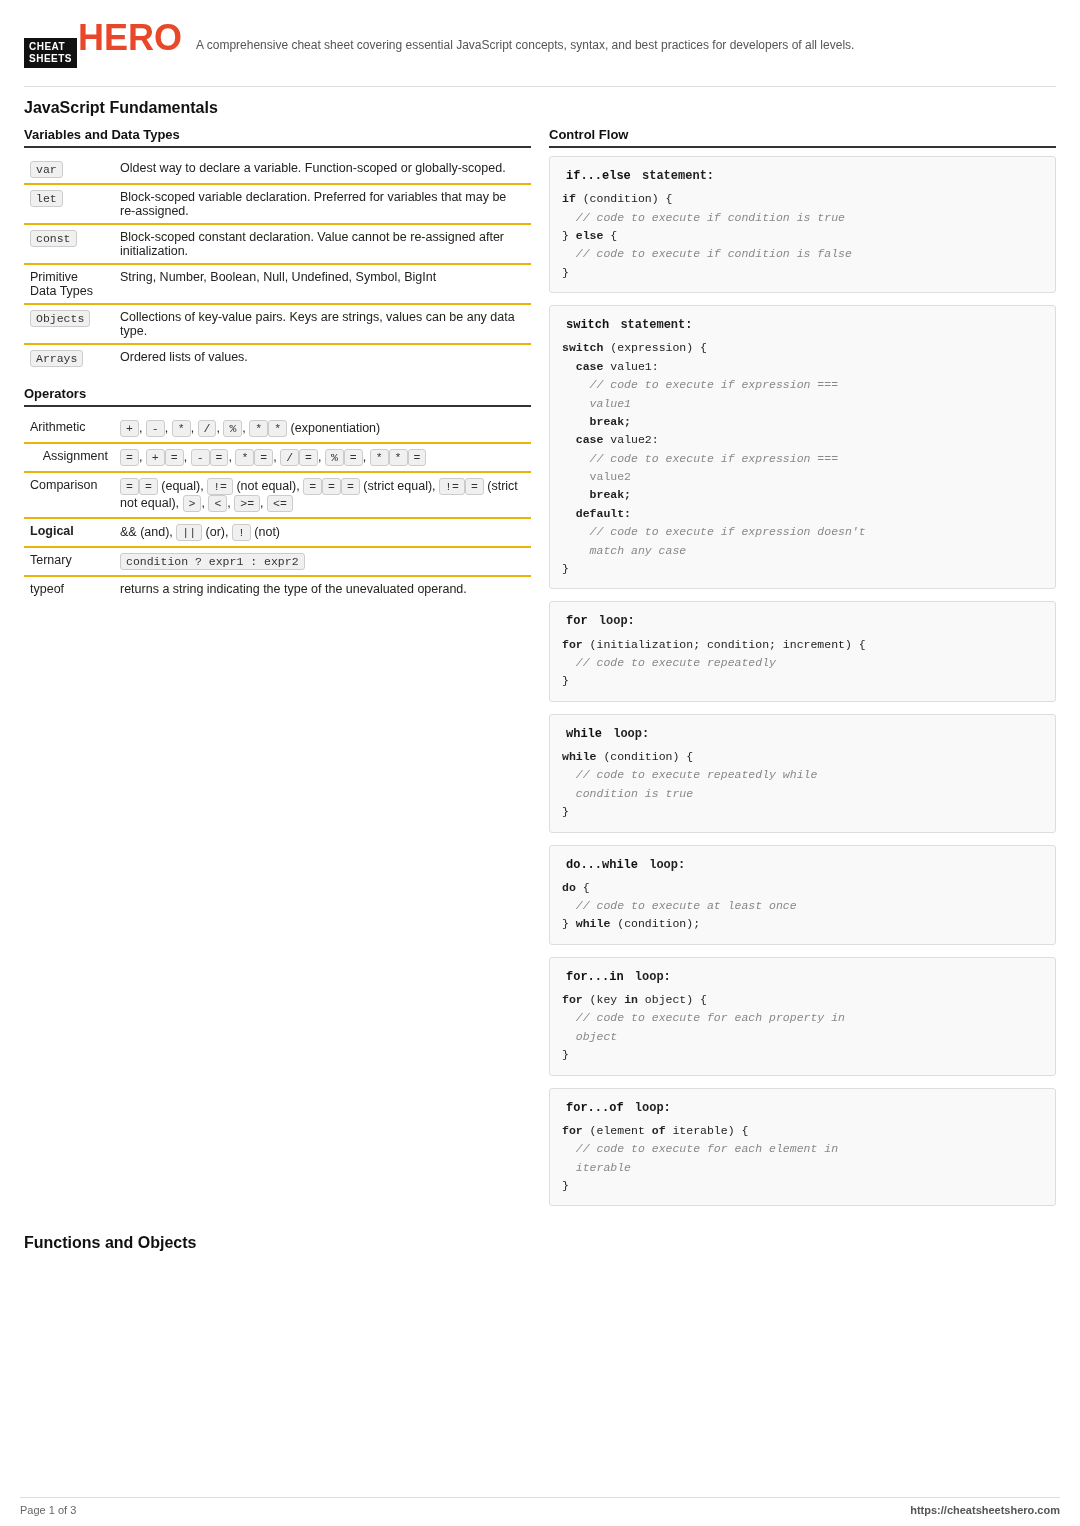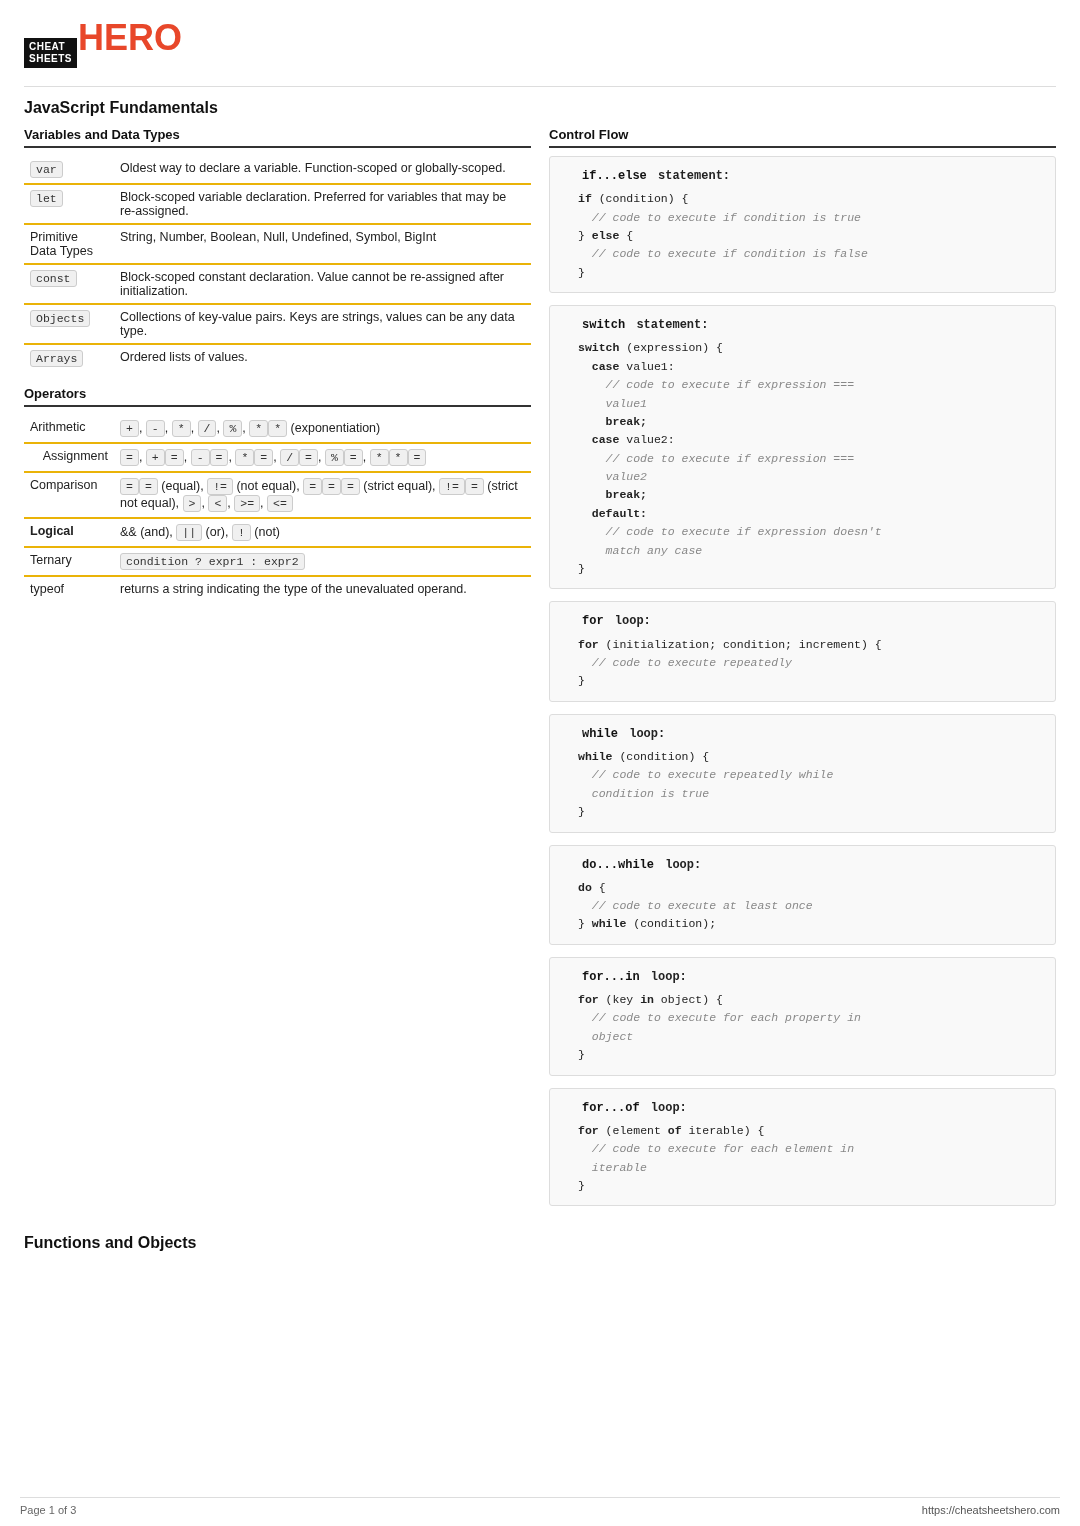--- a/index.html
+++ b/index.html
@@ -113,21 +113,21 @@
       font-family: 'Courier New', Courier, monospace;
       font-size: 11.5px;
       color: #333;
     }
 
     
     .code-block {
       background: #f9f9f9;
       border: 1px solid #ddd;
       border-radius: 3px;
-      padding: 10px 28px;
+      padding: 10px 12px;
       font-family: 'Courier New', Courier, monospace;
       font-size: 11.5px;
       line-height: 1.6;
       margin-bottom: 12px;
     }
     .code-block .kw-inline { font-weight: 700; color: #111; }
     .code-block .section-label {
       font-weight: 700;
       font-size: 12px;
       margin-bottom: 4px;
@@ -181,20 +181,21 @@
 
 <div class="header">
   <div class="logo-top-row">
     <div class="logo-left">
       <span>CHEAT</span>
       <span>SHEETS</span>
     </div>
     <div class="logo-right">HERO</div>
   </div>
   <div class="header-text">
+    <div class="header-subtitle">A comprehensive cheat sheet covering essential JavaScript concepts, syntax, and best practices for developers of all levels.</div>
   </div>
 </div>
 
 <hr class="section-divider">
 
 <div class="section-title">JavaScript Fundamentals</div>
 
 <div class="two-col">
 
   <div class="left-col">
@@ -205,26 +206,26 @@
         <tbody id="variables-tbody">
             <tr>
               <td><code class="kw">var</code></td>
               <td>Oldest way to declare a variable. Function-scoped or globally-scoped.</td>
             </tr>
             <tr>
               <td><code class="kw">let</code></td>
               <td>Block-scoped variable declaration. Preferred for variables that may be re-assigned.</td>
             </tr>
             <tr>
+              <td><code class="kw">const</code></td>
+              <td>Block-scoped constant declaration. Value cannot be re-assigned after initialization.</td>
+            </tr>
+            <tr>
               <td>Primitive<br>Data Types</td>
               <td>String, Number, Boolean, Null, Undefined, Symbol, BigInt</td>
-            </tr>
-            <tr>
-              <td><code class="kw">const</code></td>
-              <td>Block-scoped constant declaration. Value cannot be re-assigned after initialization.</td>
             </tr>
             <tr>
               <td><code class="kw">Objects</code></td>
               <td>Collections of key-value pairs. Keys are strings, values can be any data type.</td>
             </tr>
             <tr>
               <td><code class="kw">Arrays</code></td>
               <td>Ordered lists of values.</td>
             </tr>
           </tbody>
@@ -279,21 +280,21 @@
 
     <div class="code-block">
       <span class="section-label"><code class="kw-inline" style="background:none;border:none;font-size:12px;font-weight:700;">switch</code> <span style="font-weight:700;">statement:</span></span>
       <span style="font-weight:700;">switch</span> (expression) {<br>
       &nbsp;&nbsp;<span style="font-weight:700;">case</span> value1:<br>
       &nbsp;&nbsp;&nbsp;&nbsp;<span style="color:#888;font-style:italic;">// code to execute if expression ===</span><br>
       &nbsp;&nbsp;&nbsp;&nbsp;<span style="color:#888;font-style:italic;">value1</span><br>
       &nbsp;&nbsp;&nbsp;&nbsp;<span style="font-weight:700;">break;</span><br>
       &nbsp;&nbsp;<span style="font-weight:700;">case</span> value2:<br>
       &nbsp;&nbsp;&nbsp;&nbsp;<span style="color:#888;font-style:italic;">// code to execute if expression ===</span><br>
-      &nbsp;&nbsp;&nbsp;&nbsp;<span style="color:#888;font-style:italic;">value2</span><br>
+      &nbsp;&nbsp;&nbsp;&nbsp;<span style="color:#888;">value2</span><br>
       &nbsp;&nbsp;&nbsp;&nbsp;<span style="font-weight:700;">break;</span><br>
       &nbsp;&nbsp;<span style="font-weight:700;text-align:right;">default:</span><br>
       &nbsp;&nbsp;&nbsp;&nbsp;<span style="color:#888;font-style:italic;">// code to execute if expression doesn't</span><br>
       &nbsp;&nbsp;&nbsp;&nbsp;<span style="color:#888;font-style:italic;">match any case</span><br>
       }
     </div>
 
     <div class="code-block">
       <span class="section-label"><code class="kw-inline" style="background:none;border:none;font-size:12px;font-weight:700;">for</code> <span style="font-weight:700;">loop:</span></span>
       <span style="font-weight:700;">for</span> (initialization; condition; increment) {<br>
@@ -332,14 +333,14 @@
       }
     </div>
 
   </div>
 </div>
 
 <div class="section-title">Functions and Objects</div>
 
 <div class="footer">
   <span>Page 1 of 3</span>
-  <a href="#" style="color:#555;text-decoration:none;">https://cheatsheetshero.com</a>
+  <a href="#" style="color:#555;text-decoration:none;font-weight:bold;">https://cheatsheetshero.com</a>
 </div>
 
 </body></html>

